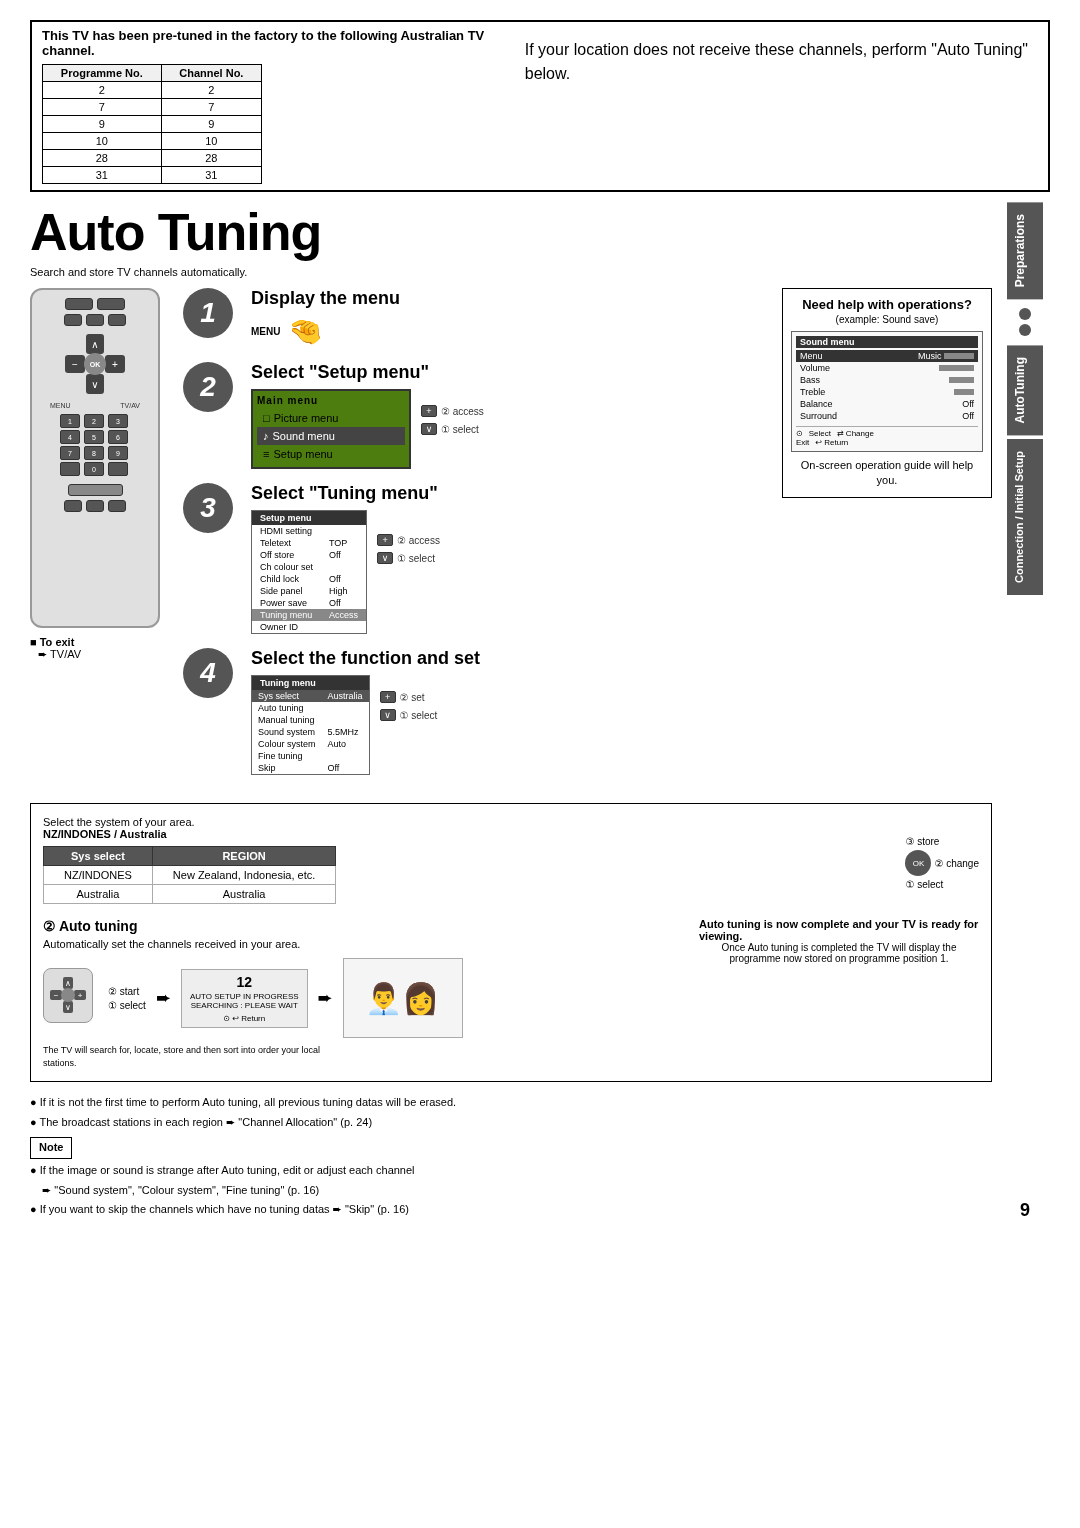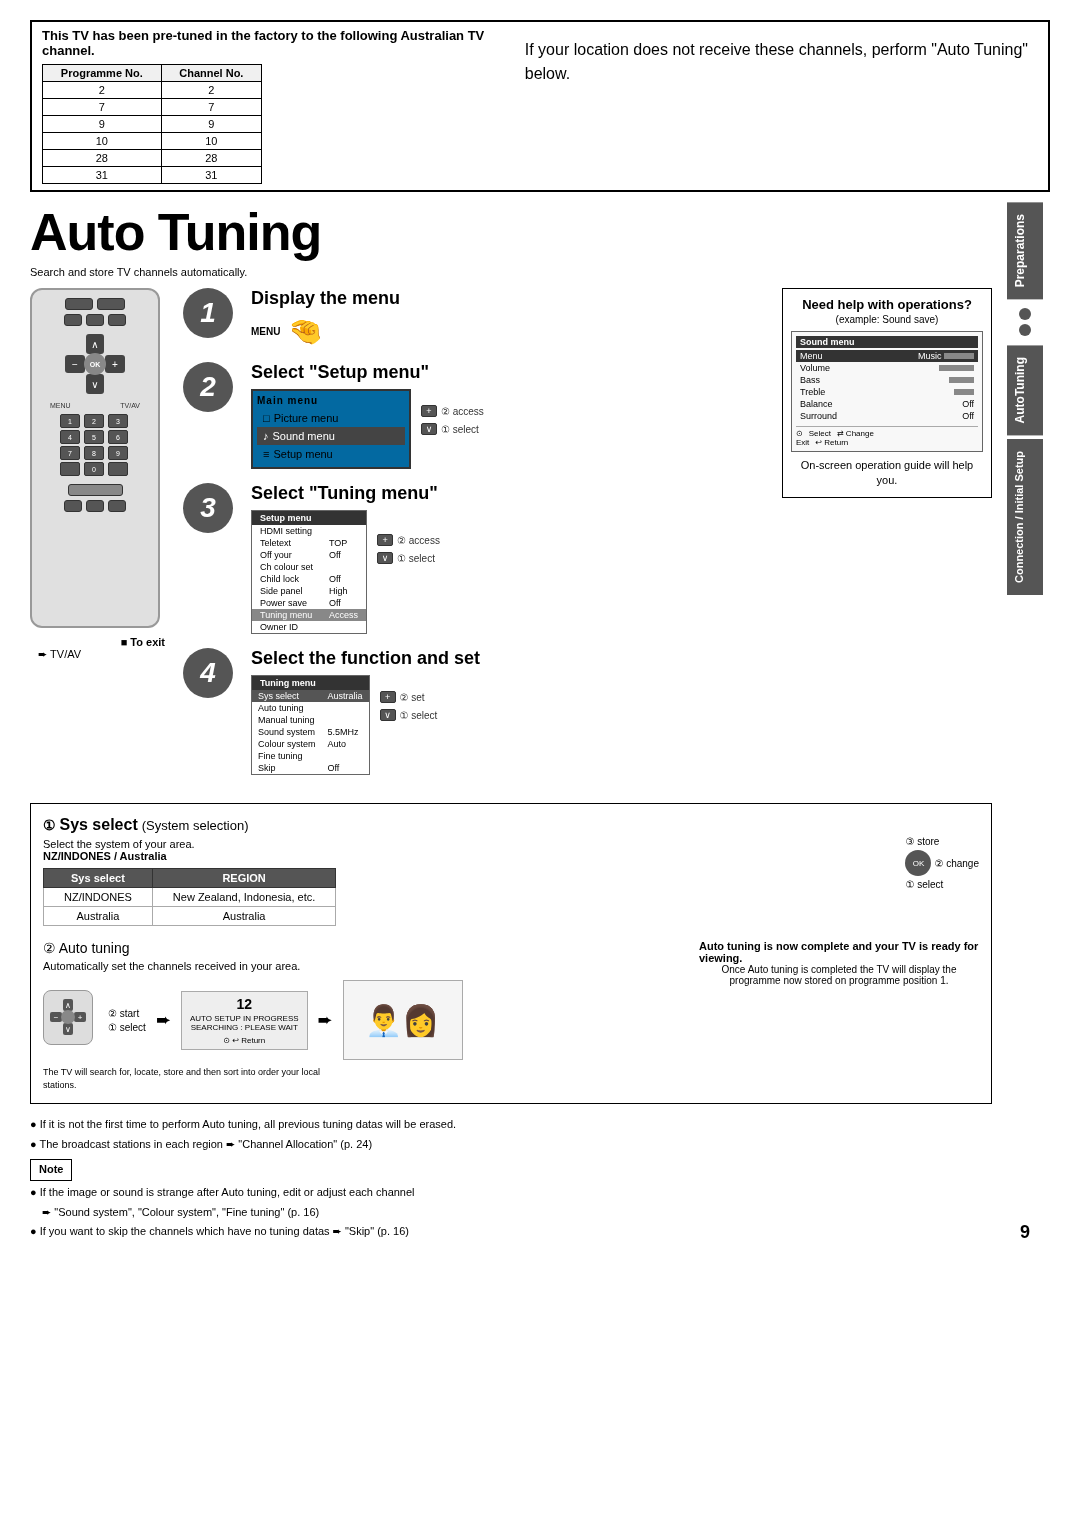--- a/index.html
+++ b/index.html
@@ -130,21 +130,21 @@
       font-size: 18px;
       font-weight: bold;
       margin-bottom: 6px;
     }
 
     
     .main-menu-box {
       border: 2px solid #333;
       padding: 4px;
       display: inline-block;
-      background: #0369a1;
+      background: #4d7c0f;
       min-width: 160px;
     }
     .main-menu-title {
       font-weight: bold;
       font-size: 10px;
       margin-bottom: 3px;
       letter-spacing: 1px;
     }
     .main-menu-item {
       padding: 3px 6px;
@@ -485,21 +485,21 @@
               <div class="remote-btn" style="width:55px; background:#888;"></div>
             </div>
             <div class="remote-btn-row">
               <div class="remote-btn"></div>
                 <div class="remote-btn"></div>
                 <div class="remote-btn"></div>
             </div>
           </div>
 
           <div class="to-exit-box" style="margin-top:8px;">
-            <div style="font-weight:bold;text-align:right;">■ To exit</div>
+            <div style="font-weight:bold;">■ To exit</div>
             <div style="margin-left:8px;">➨ TV/AV</div>
           </div>
         </div>
 
         <div style="flex:1; padding-left:8px;">
 
           <div class="step-row">
             <div class="step-circle">1</div>
             <div class="step-content">
               <div class="step-title">Display the menu</div>
@@ -556,21 +556,21 @@
                       </tr>
                   <tr>
                         <td>HDMI setting</td>
                         <td></td>
                       </tr>
                   <tr>
                         <td>Teletext</td>
                         <td>TOP</td>
                       </tr>
                   <tr>
-                        <td>Off your</td>
+                        <td>Off store</td>
                         <td>Off</td>
                       </tr>
                   <tr>
                         <td>Ch colour set</td>
                         <td></td>
                       </tr>
                   <tr>
                         <td>Child lock</td>
                         <td>Off</td>
                       </tr>
@@ -708,25 +708,20 @@
           <div class="help-text">On-screen operation guide will help you.</div>
         </div>
 
       </div>
 
       <div class="bottom-section">
 
         <div class="sys-select-section">
           <div style="display:flex; gap:16px; align-items:flex-start;">
             <div style="flex:1;">
-              <div class="sys-select-title">
-                <span>①</span>
-                <span style="font-size:16px;">Sys select</span>
-                <span style="font-size:13px; font-weight:normal;">(System selection)</span>
-              </div>
               <div style="font-size:11px;">Select the system of your area.</div>
               <div style="font-size:11px; font-weight:bold;">NZ/INDONES / Australia</div>
               <table class="sys-table">
                 <tbody>
                     <tr>
                   <th>Sys select</th>
                   <th>REGION</th>
                 </tr>
                 <tr>
                   <td>NZ/INDONES</td>
@@ -745,21 +740,21 @@
                 <div style="width:26px; height:26px; background:#555; border-radius:50%; display:flex; align-items:center; justify-content:center; color:#fff; font-size:8px;">OK</div>
                 <span>② change</span>
               </div>
               <div>① select</div>
             </div>
           </div>
         </div>
 
         <div class="auto-tuning-section">
           <div class="auto-tuning-left">
-            <div style="font-size:14px; font-weight:normal; margin-bottom:4px;">
+            <div style="font-size:14px; font-weight:bold; margin-bottom:4px;">
               <span>②</span>
               <span>Auto tuning</span>
             </div>
             <div style="font-size:11px; margin-bottom:8px;">Automatically set the channels received in your area.</div>
 
             <div style="display:flex; align-items:center; gap:10px; margin-bottom:6px;">
 
               <div style="position:relative; width:55px; height:60px;">
                 <div style="width:50px; height:55px; background:#ddd; border-radius:8px; border:1px solid #999;">
                   <div style="position:relative; width:36px; height:36px; margin:8px auto 0;">

